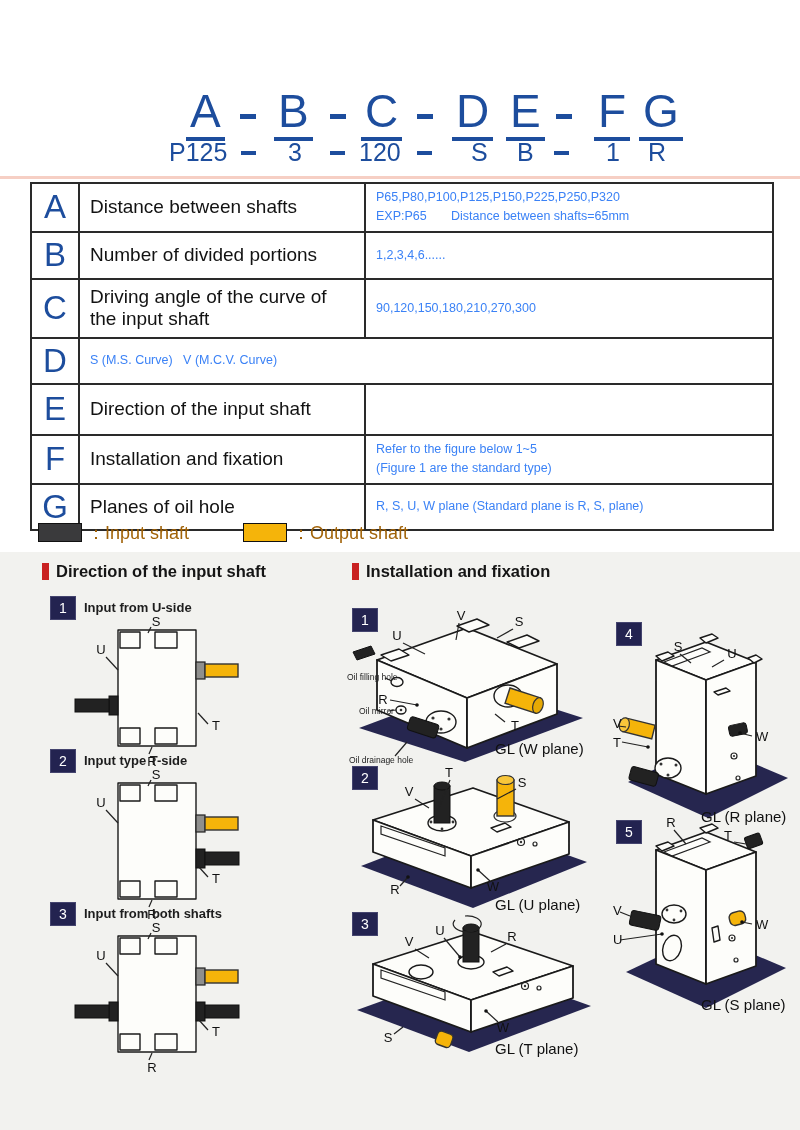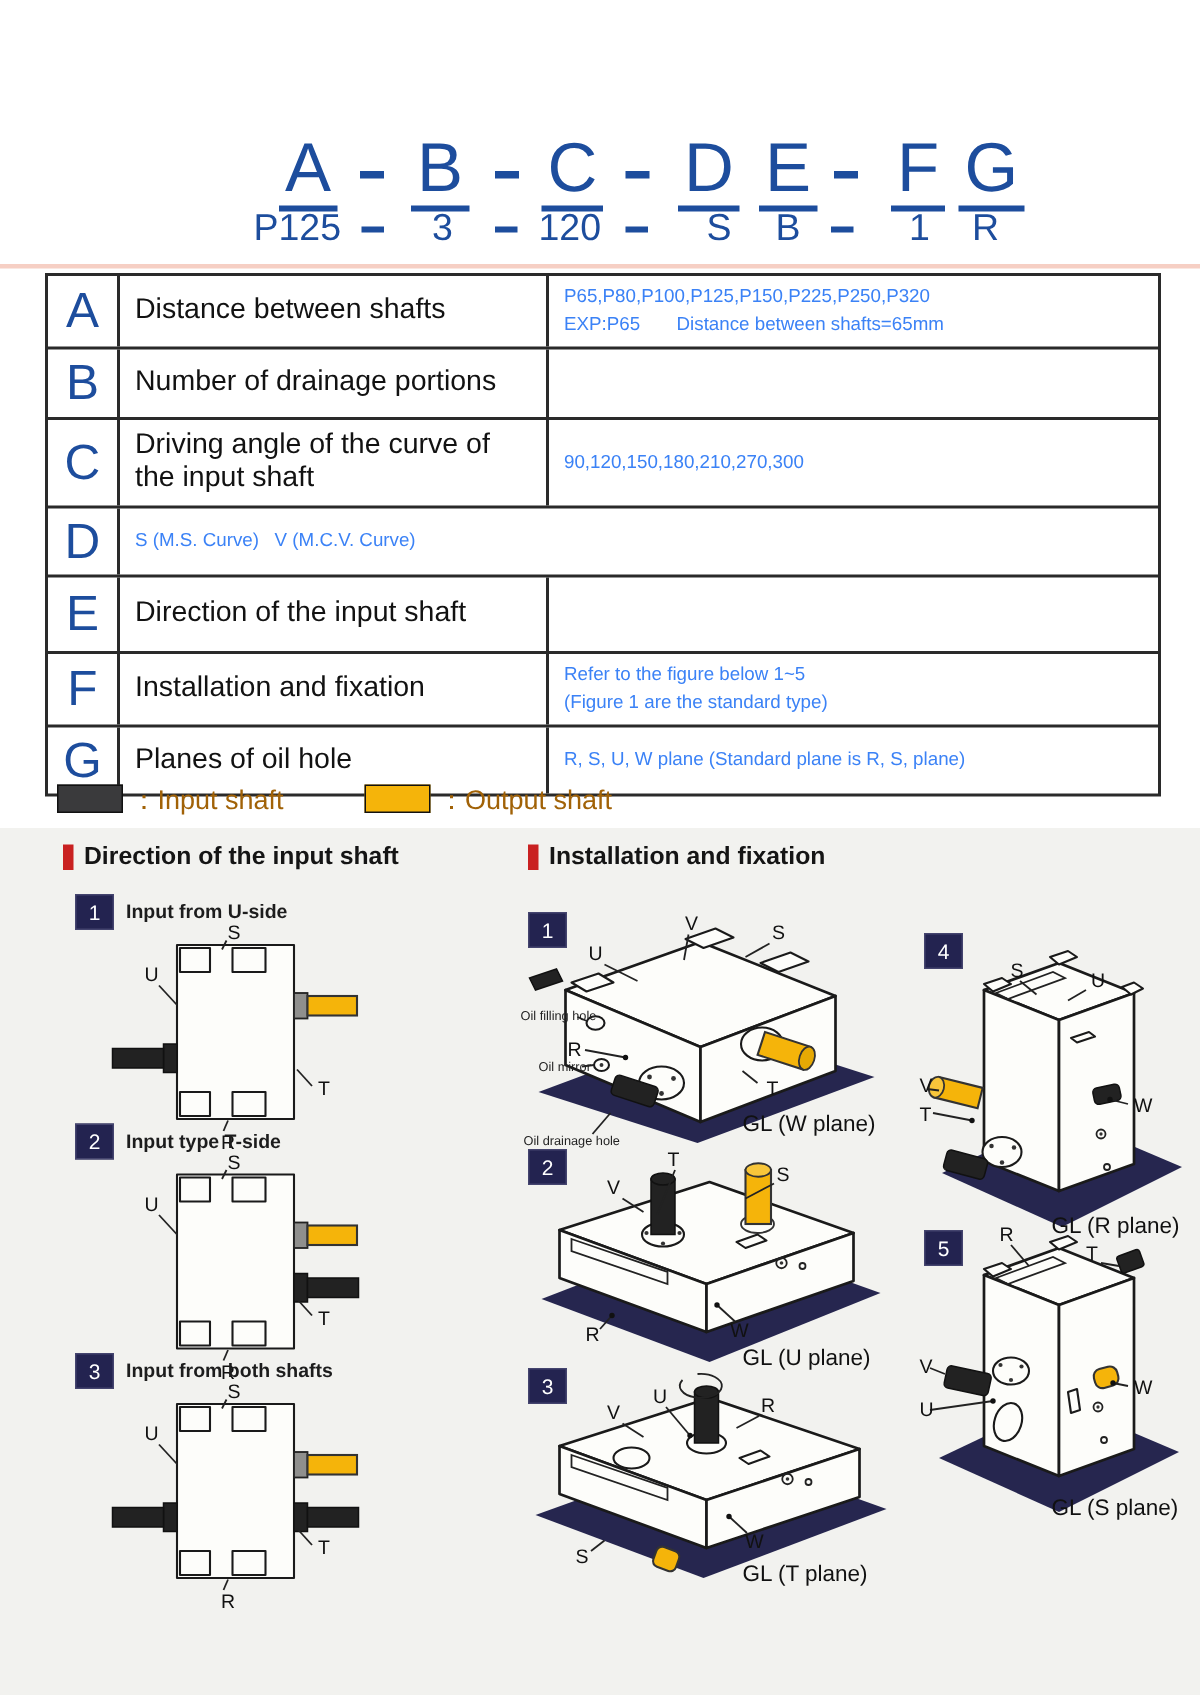--- a/index.html
+++ b/index.html
@@ -90,21 +90,22 @@
 
   <div class="spec-table">
     <div class="t-row rh-a">
       <div class="c-code">A</div>
       <div class="c-name">Distance between shafts</div>
       <div class="c-val">P65,P80,P100,P125,P150,P225,P250,P320
 EXP:P65       Distance between shafts=65mm</div>
     </div>
     <div class="t-row rh-b">
       <div class="c-code">B</div>
-      <div class="c-name">Number of drainage portions</div>
+      <div class="c-name">Number of divided portions</div>
+      <div class="c-val">1,2,3,4,6......</div>
     </div>
     <div class="t-row rh-c">
       <div class="c-code">C</div>
       <div class="c-name">Driving angle of the curve of the input shaft</div>
       <div class="c-val">90,120,150,180,210,270,300</div>
     </div>
     <div class="t-row rh-d">
       <div class="c-code">D</div>
       <div class="c-val">S (M.S. Curve)   V (M.C.V. Curve)</div>
     </div>

